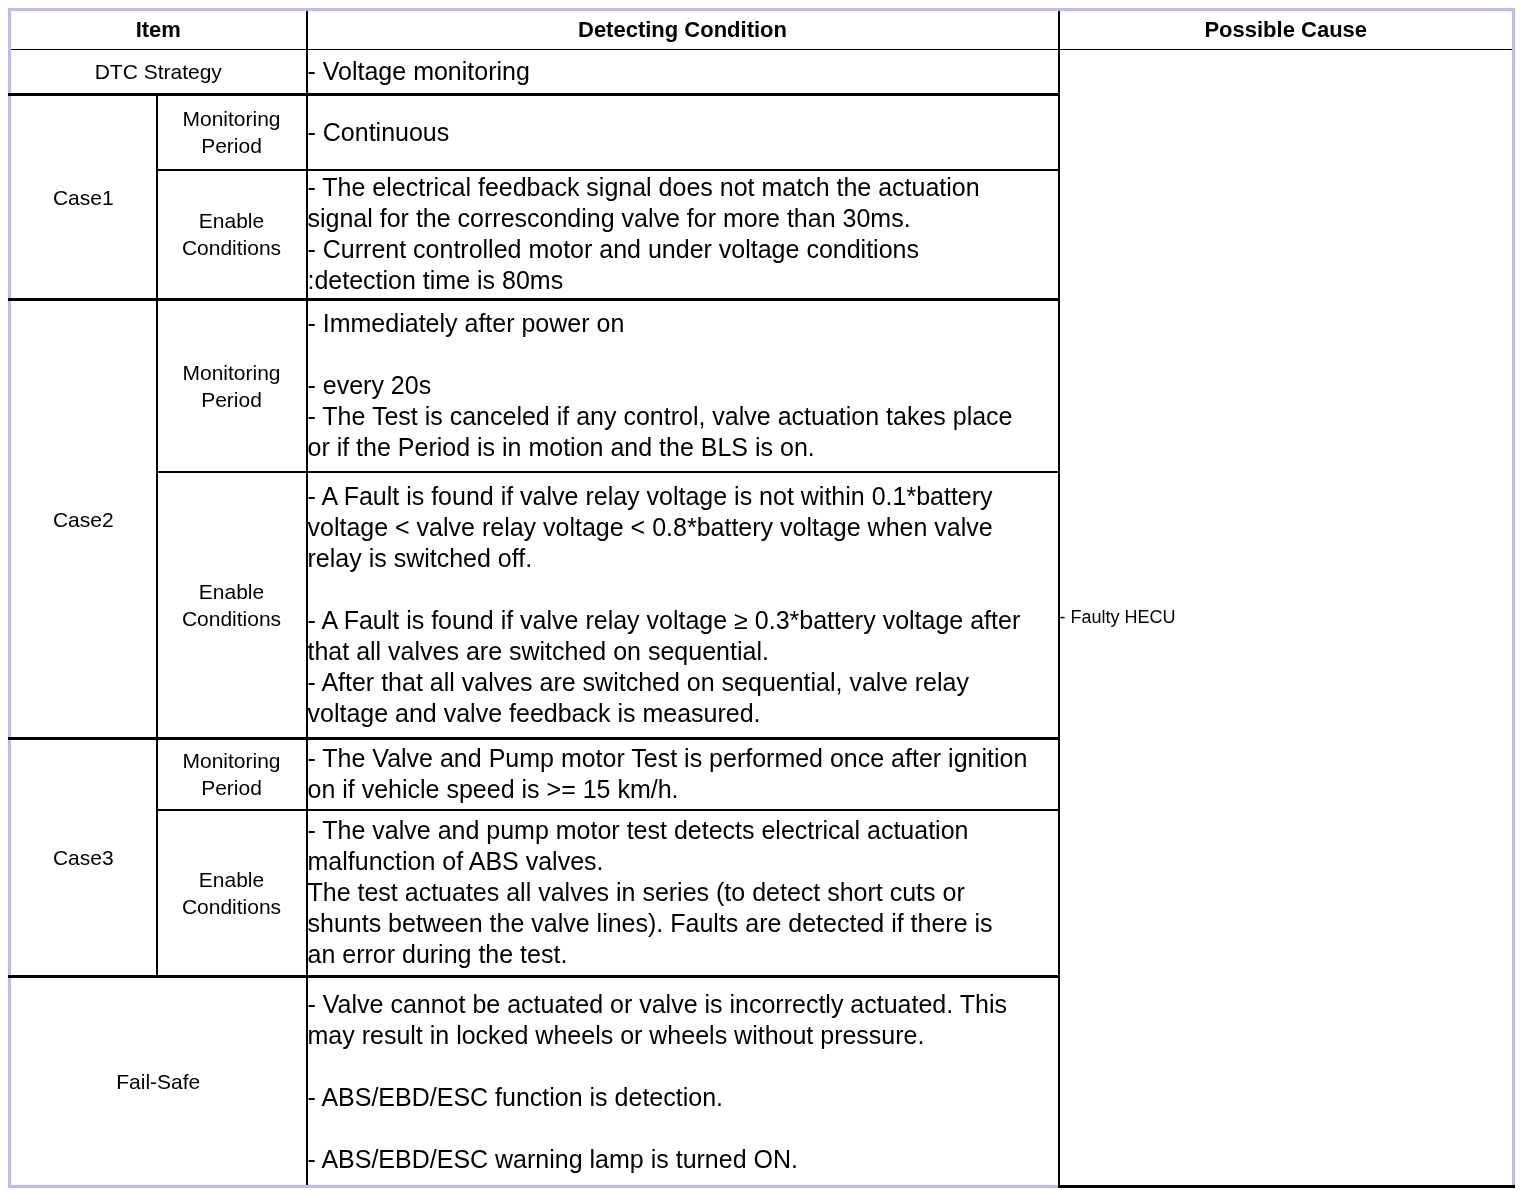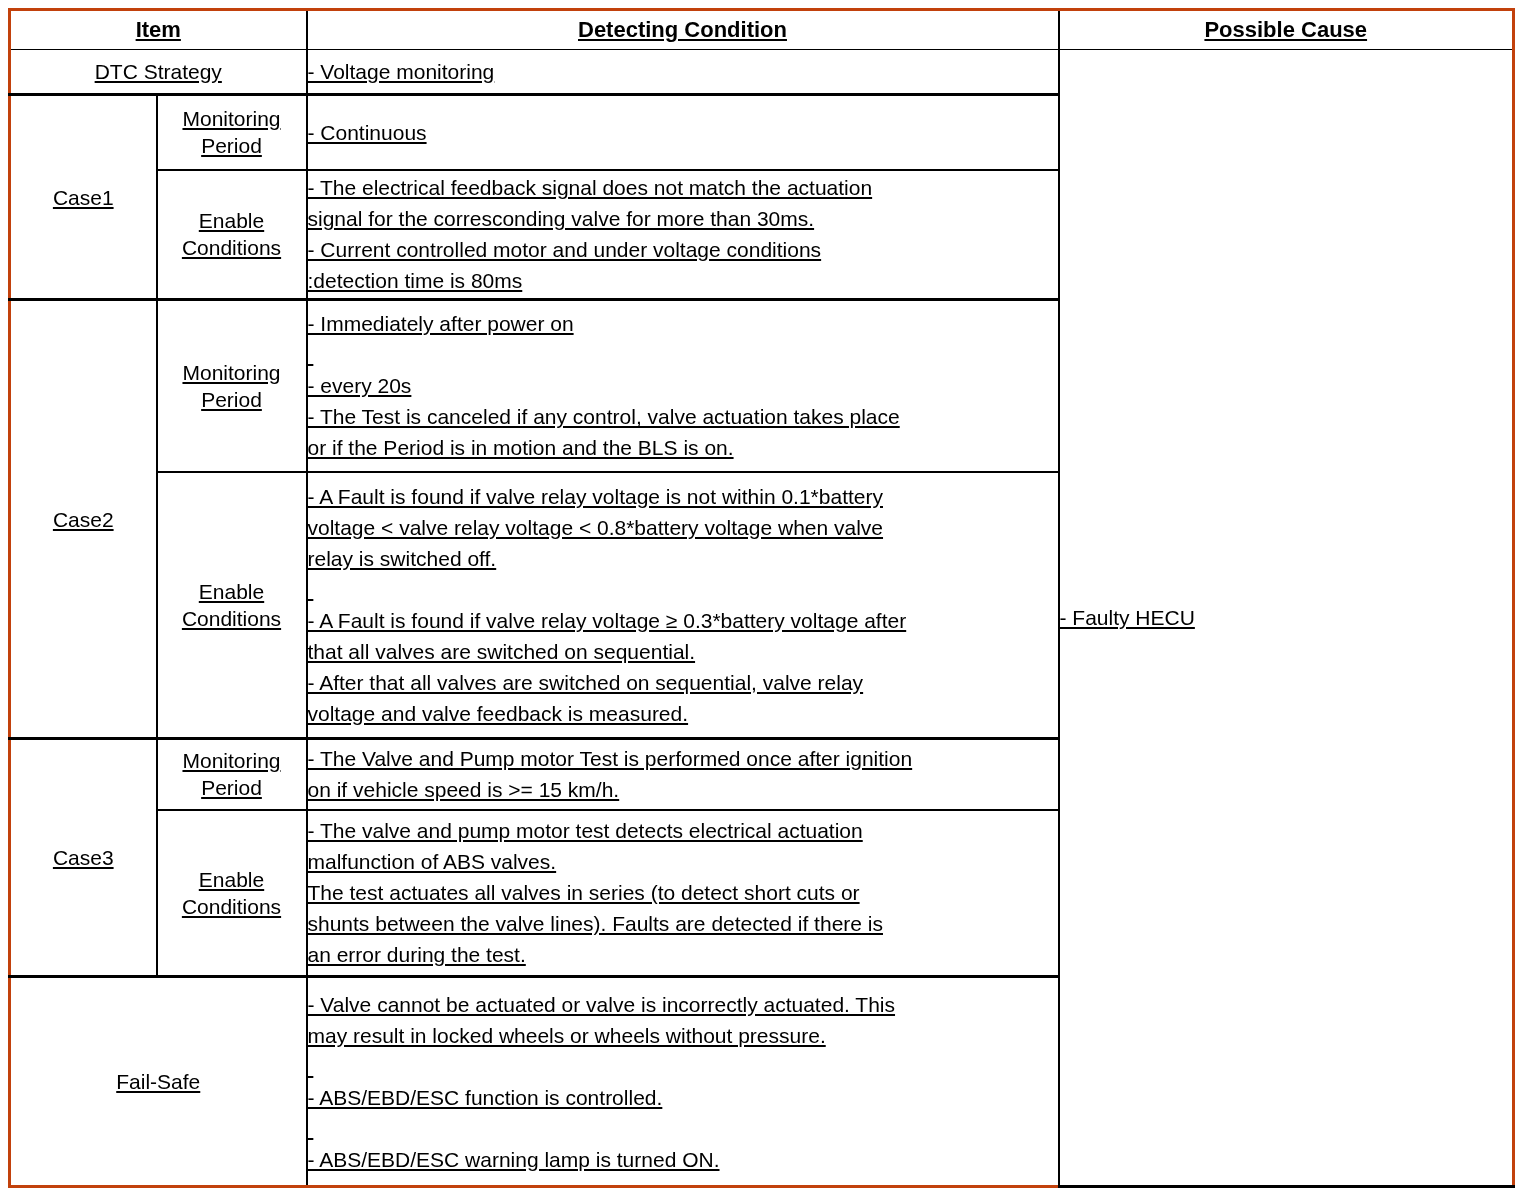--- a/index.html
+++ b/index.html
@@ -13,22 +13,21 @@
     width: 1520px;
     height: 1190px;
     background: #ffffff;
     box-sizing: border-box;
     padding: 8px;
   }
   table.dtc {
     border-collapse: collapse;
     table-layout: fixed;
     width: 1504px;
-    border: 3px solid #c2410c;
-    text-decoration: underline;
+    border: 3px solid #c4b5fd;
   }
   table.dtc col.c1 { width: 147px; }
   table.dtc col.c2 { width: 150px; }
   table.dtc col.c3 { width: 752px; }
   table.dtc col.c4 { width: 455px; }
 
   table.dtc th, table.dtc td {
     border: 2px solid #000000;
     vertical-align: middle;
     padding: 0;
@@ -57,27 +56,27 @@
     text-align: center;
     line-height: 26px;
   }
   td.item {
     font-size: 21px;
     text-align: center;
     line-height: 27px;
     padding: 2px 6px;
   }
   td.det {
-    font-size: 21px;
+    font-size: 25px;
     line-height: 31px;
     padding: 4px 8px 4px 11px;
     text-align: left;
   }
   td.cause {
-    font-size: 21px;
+    font-size: 18px;
     line-height: 31px;
     padding: 4px 8px 4px 13px;
     text-align: left;
     vertical-align: middle;
   }
   .ln { min-height: 31px; white-space: nowrap; }
   .ln.ind { }
 </style>
 </head>
 <body>
@@ -168,20 +167,20 @@
             <div class="ln ind">an error during the test.</div>
           </td>
     </tr>
 
     <tr class="r-fail">
       <td class="item" colspan="2">Fail-Safe</td>
       <td class="det">
             <div class="ln">- Valve cannot be actuated or valve is incorrectly actuated. This</div>
             <div class="ln ind">may result in locked wheels or wheels without pressure.</div>
             <div class="ln">&nbsp;</div>
-            <div class="ln">- ABS/EBD/ESC function is controlled.</div>
+            <div class="ln">- ABS/EBD/ESC function is detection.</div>
             <div class="ln">&nbsp;</div>
             <div class="ln">- ABS/EBD/ESC warning lamp is turned ON.</div>
           </td>
     </tr>
   </tbody>
     </table>
 </div>
 
 </body></html>

